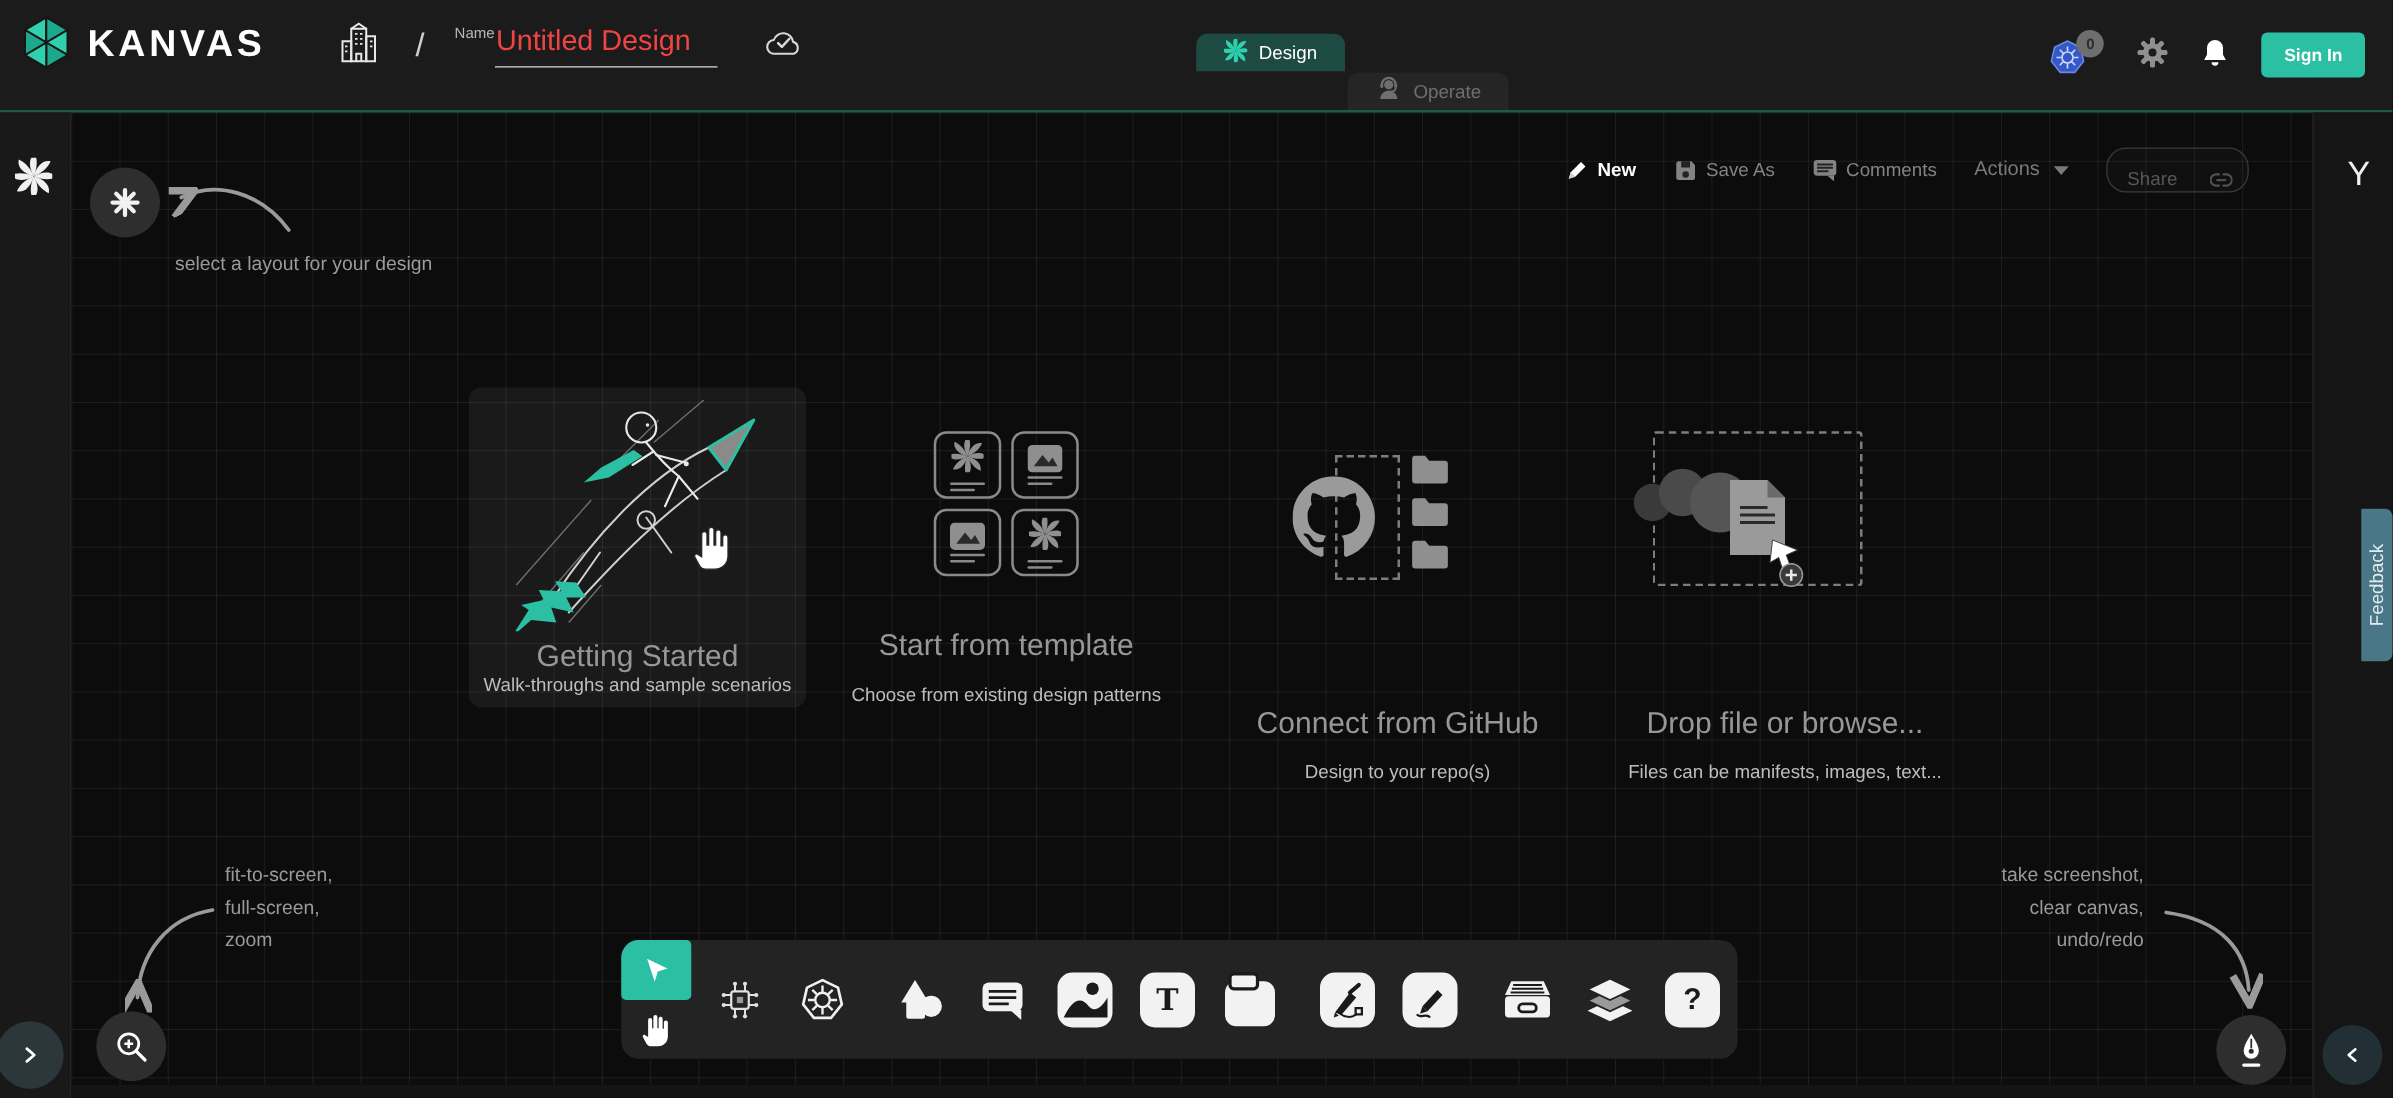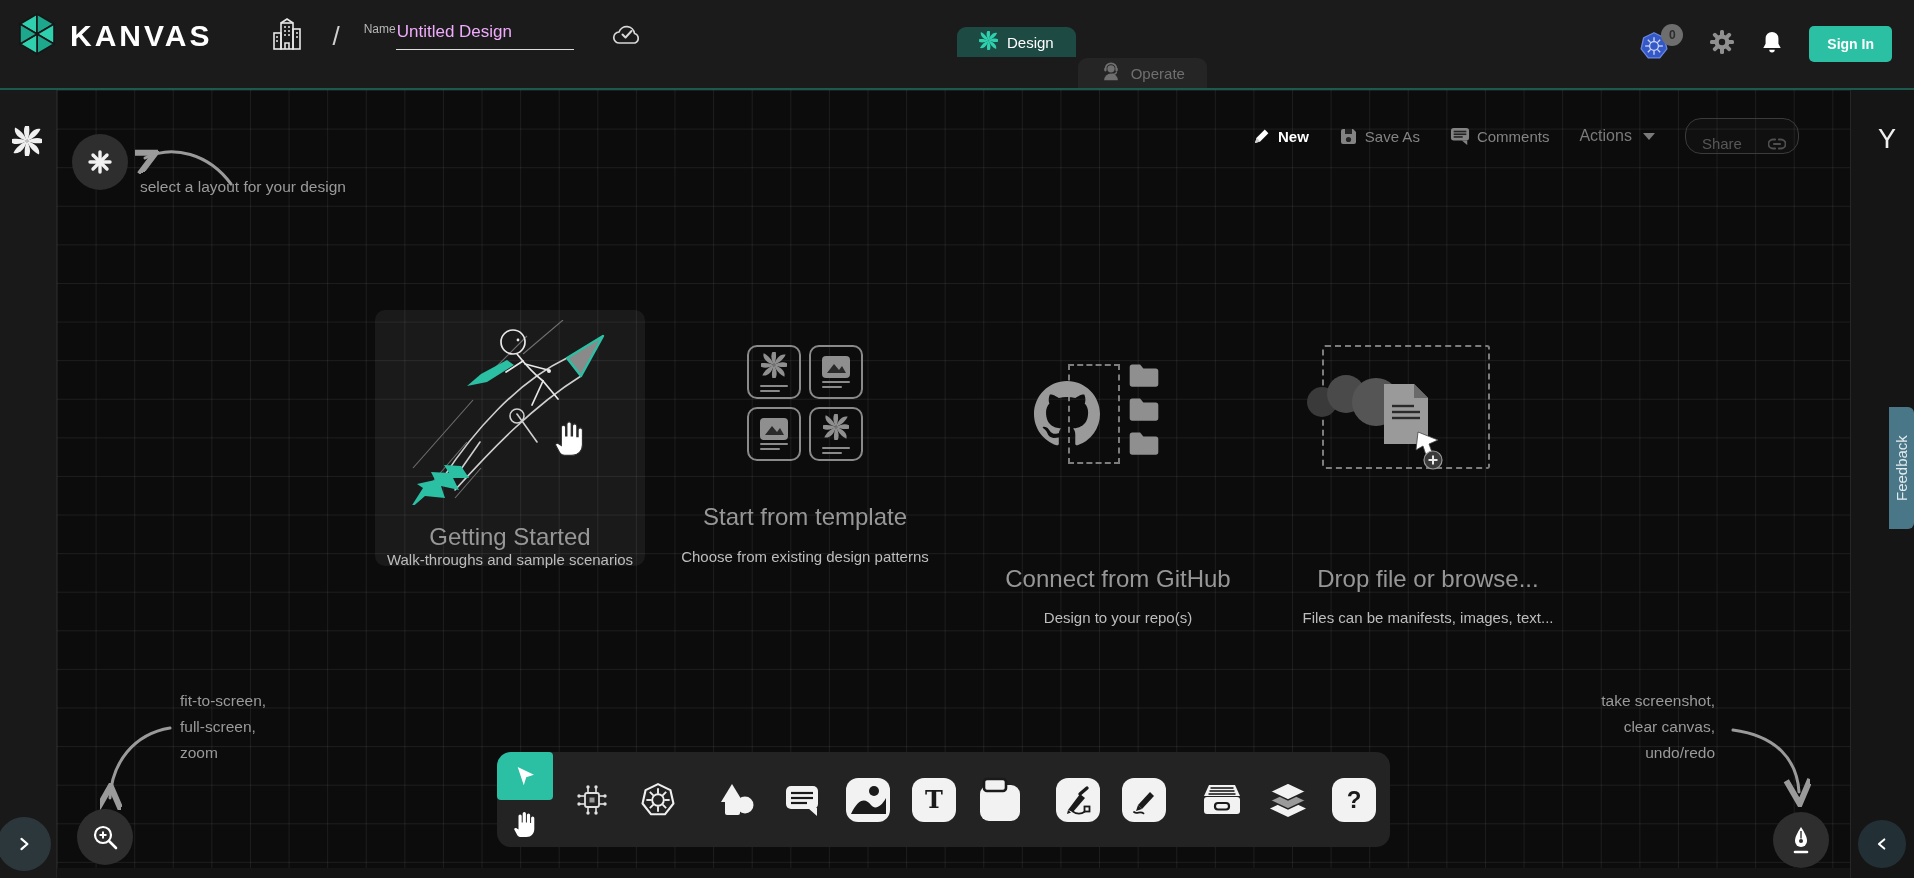--- a/index.html
+++ b/index.html
@@ -8,22 +8,22 @@
   .abs { position:absolute; }
 
   
   #header { position:absolute; inset:0 0 auto 0; height:88px; background:#1b1b1b; z-index:30; }
   .hleft { position:absolute; left:14px; top:0; height:72px; display:flex; align-items:center; }
   .brand-text { color:#fff; font-size:30px; font-weight:bold; letter-spacing:3px; margin-left:10px; }
   .org-icon { margin-left:60px; }
   .slash { color:#cfcfcf; font-size:26px; font-weight:300; margin:0 24px 0 30px; }
   .name-wrap { display:flex; flex-direction:row; }
   .name-label { color:#b7b7b7; font-size:12px; margin-bottom:3px; }
-  .name-input { background:transparent; border:none; border-bottom:1px solid #dcdcdc; color:#f0abfc;
-    font-size:17px; width:178px; padding:0 0 7px 1px; font-family:"Liberation Sans",sans-serif; outline:none; }
+  .name-input { background:transparent; border:none; border-bottom:1px solid #dcdcdc; color:#ef4444;
+    font-size:23px; width:178px; padding:0 0 7px 1px; font-family:"Liberation Sans",sans-serif; outline:none; }
   .cloud { margin-left:38px; }
 
   .tabs { position:absolute; left:957px; bottom:0; display:flex; }
   .tab { height:30px; display:flex; align-items:center; gap:9px; padding:0 22px;
     border-radius:9px 9px 0 0; font-size:15px; }
   .tab.design { background:#1d4b44; color:#fff; }
   .tab.operate { background:#252525; color:#6f6f6f; margin-left:2px;margin-top:31px; }
 
   .hright { position:absolute; right:22px; top:0; height:88px; display:flex; align-items:center; gap:26px; }
   .coin-wrap { position:relative; width:44px; height:32px; }
@@ -260,21 +260,21 @@
     </svg>
   </div>
   <svg class="abs" style="left:135px;top:52px" width="102" height="48">
     <defs>
         <marker id="ah1" markerWidth="10" markerHeight="10" refX="5" refY="4" orient="auto">
       <path d="M9,0 L1,4 L9,8" fill="none" stroke="#9a9a9a" stroke-width="2"></path>
         </marker>
       </defs>
     <path class="arrow-stroke" d="M96,42 C74,12 38,2 10,16" marker-end="url(#ah1)"></path>
   </svg>
-  <div class="abs hint-text" style="left:140px;top:84px">select a layout for your design</div>
+  <div class="abs hint-text" style="left:140px;top:109px">select a layout for your design</div>
 
   <div id="actions-bar">
     <div class="act-item act-new">
       <svg width="18" height="18" viewBox="0 0 18 18">
         <polygon points="2,16 3.6,10.8 11.8,2.6 15.4,6.2 7.2,14.4" fill="#ffffff"></polygon>
         <polygon points="2,16 3.6,10.8 7.2,14.4" fill="#cfcfcf"></polygon>
       </svg>
       <span>New</span>
     </div>
     <div class="act-item act-dim">
@@ -339,21 +339,21 @@
         <path d="M122,34 C130,44 139,54 148,61"></path>
         <path d="M130,44 L153,50"></path>
           <path d="M128,41 L111,52"></path>
         <path d="M148,61 L137,85"></path>
           <path d="M148,61 L163,79"></path>
       </g>
       <circle cx="123" cy="20" r="1.4" fill="#e8e8e8"></circle>
       <circle cx="154" cy="51" r="2" fill="#e8e8e8"></circle>
       <polygon points="112,40 119,45 92,62 72,66 86,54" fill="#2bbfa4"></polygon>
     </svg>
-    <div class="card-title" style="margin-top:14px">Getting Started</div>
+    <div class="card-title" style="margin-top:2px">Getting Started</div>
     <div class="card-sub" style="">Walk-throughs and sample scenarios</div>
   </div>
   <svg class="abs" style="left:552px;top:328px" width="36" height="40" viewBox="0 0 26 30">
     <path d="M9,28 c-1.6,0 -3,-0.8 -3.8,-2.1 L2.4,20.7 c-0.7,-1.1 0.7,-2.3 1.8,-1.6 l2.3,1.5 V7 a1.6,1.6 0 0 1 3.2,0 v6.5 h1 V4.5 a1.6,1.6 0 0 1 3.2,0 V13.5 h1 V6 a1.6,1.6 0 0 1 3.2,0 v8 h1 v-5 a1.6,1.6 0 0 1 3.2,0 v11 c0,4.5 -3.2,8 -7.8,8 Z" fill="#ffffff" stroke="#2a2a2a" stroke-width="0.8"></path>
   </svg>
 
   <div class="card" style="left:670px;top:250px;width:270px" id="card2">
     <div class="tile-grid" style="margin-top:5px">
       <div class="tpl-tile">
         <span style="color:#8f8f8f"><svg width="26" height="26">

